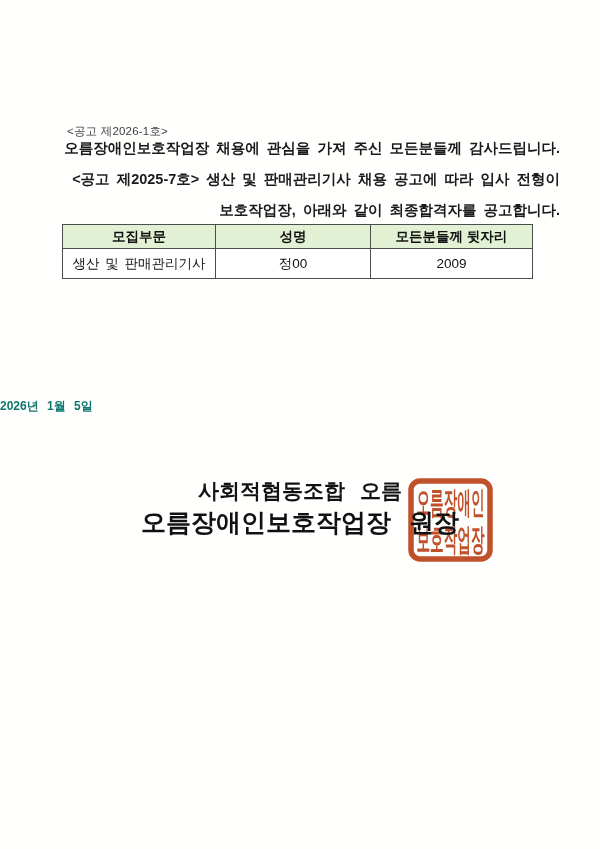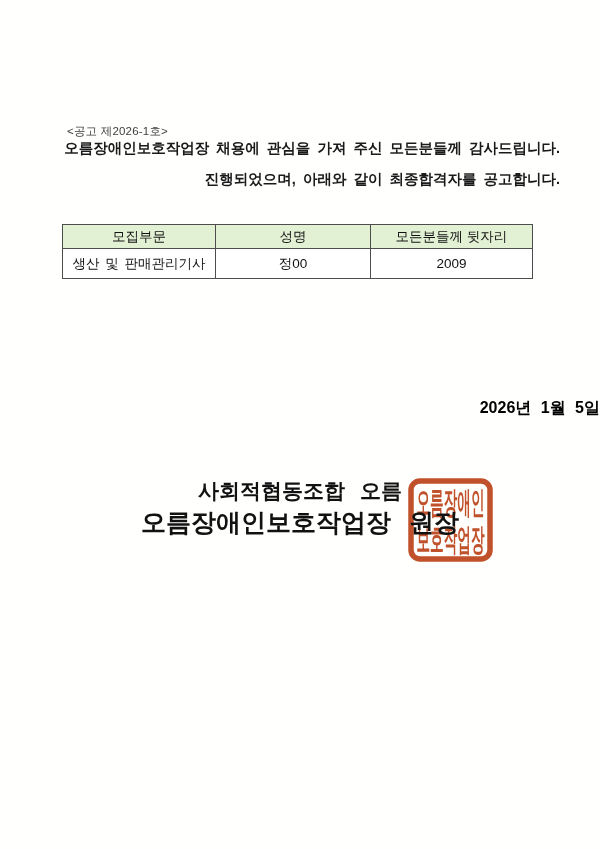--- a/index.html
+++ b/index.html
@@ -47,21 +47,21 @@
   }
   table.results th, table.results td {
     border: 1px solid #4d4d4d;
     text-align: center;
     vertical-align: middle;
     font-size: 13.5px;
     color: #111111;
   }
   table.results th {
     background: #e2f0d3;
-    font-weight: normal;
+    font-weight: bold;
     height: 24px;
   }
   table.results td {
     background: #ffffff;
     font-weight: normal;
     height: 30px;
     word-spacing: 2px;
   }
   col.c1 { width: 153px; }
   col.c2 { width: 155px; }
@@ -73,24 +73,24 @@
     text-align: center;
     font-size: 14.5px;
     font-weight: bold;
     color: #1a1a1a;
     word-spacing: 3px;
   }
   .date-line {
     position: absolute;
     left: 0; right: 0;
     top: 398px;
-    text-align: right;
-    font-size: 16px;
+    text-align: left;
+    font-size: 12px;
     font-weight: bold;
-    color: #000000;
+    color: #0f766e;
     word-spacing: 5px;
   }
   .signature {
     position: absolute;
     left: 0; right: 0;
     top: 477px;
     text-align: center;
     z-index: 2;
   }
   .sig-line1 {
@@ -123,21 +123,22 @@
 </style>
 </head>
 <body>
 
 <div class="page">
 
   <div class="notice-no">&lt;공고 제2026-1호&gt;</div>
 
   <div class="para">
     <div class="para-line">오름장애인보호작업장 채용에 관심을 가져 주신 모든분들께 감사드립니다.</div>
-    <div class="para-line">진행되었으며, 아래와 같이 최종합격자를 공고합니다.</div>
+    <div class="para-line">&lt;공고 제2025-7호&gt; 생산 및 판매관리기사 채용 공고에 따라 입사 전형이</div>
+    <div class="para-line">보호작업장, 아래와 같이 최종합격자를 공고합니다.</div>
   </div>
 
   <table class="results">
     <colgroup>
         <col class="c1">
         <col class="c2">
         <col class="c3">
       </colgroup>
     <thead>
       <tr>

